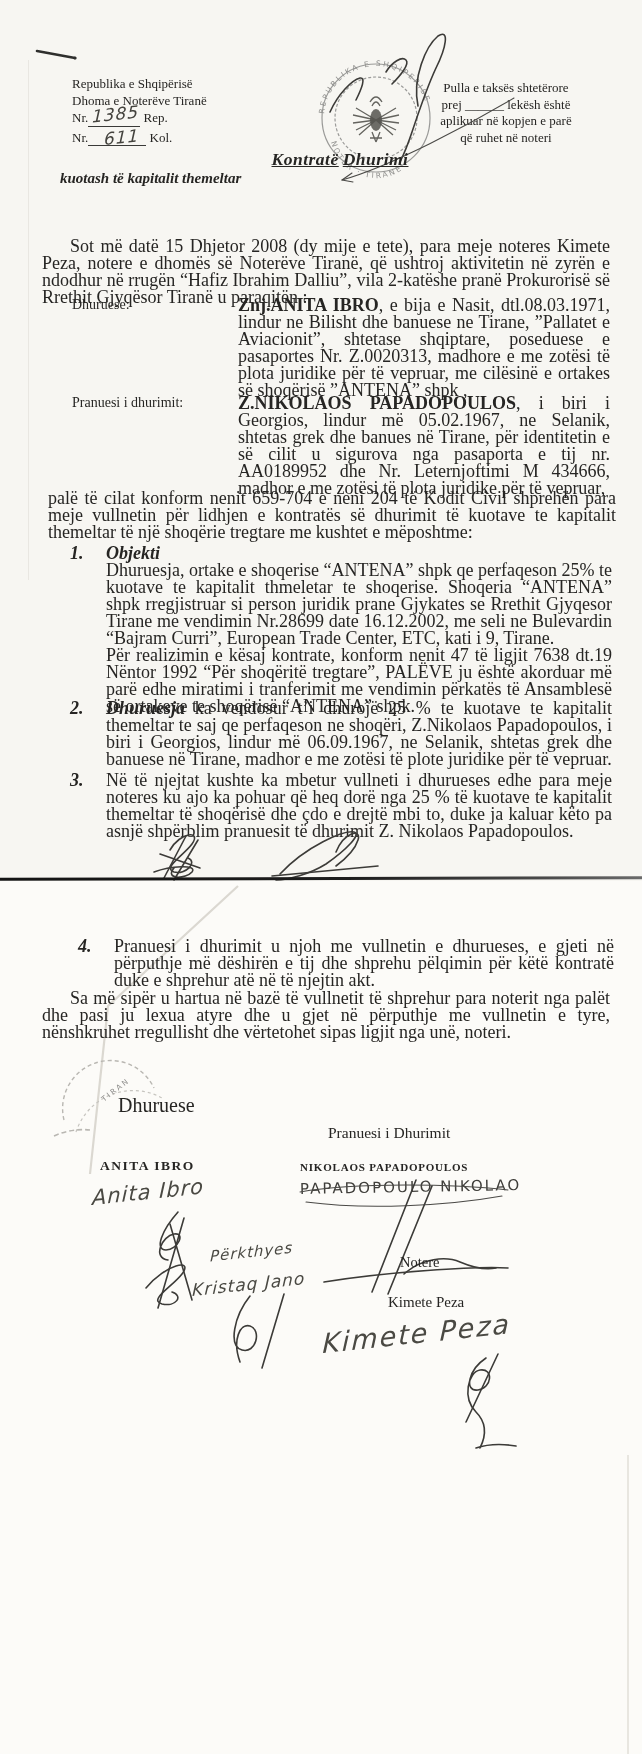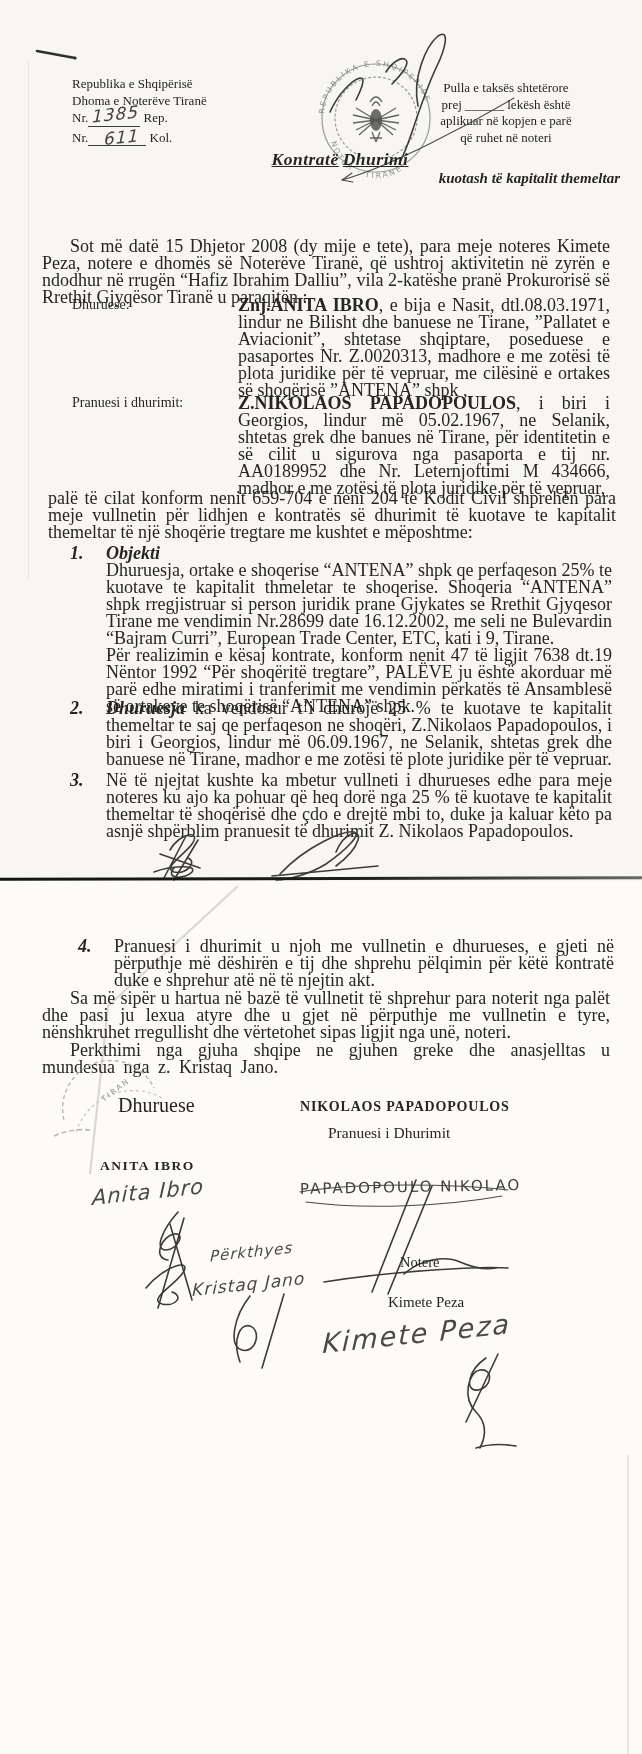--- a/index.html
+++ b/index.html
@@ -96,21 +96,21 @@
     </g>
 
     <path d="M214,70 C170,96 92,138 42,152" class="sig-stroke-thin"></path>
     <path d="M42,152 l10,-7 M42,152 l11,2" class="sig-stroke-thin"></path>
   </svg>
 
   <div class="abs" style="left:60px;top:149px;width:560px;text-align:center">
     <span class="title-line">Kontratë</span>
     <span class="title-line underl">Dhurimi</span>
   </div>
-  <div class="abs subtitle-line" style="left:60px;top:170px;width:560px;text-align:right">kuotash të kapitalit themeltar</div>
+  <div class="abs subtitle-line" style="left:60px;top:170px;width:560px;text-align:left">kuotash të kapitalit themeltar</div>
 
   <div class="abs body-text indent" style="left:42px;top:238px;width:568px">Sot më datë 15 Dhjetor 2008 (dy mije e tete), para meje noteres Kimete Peza, notere e dhomës së Noterëve Tiranë, që ushtroj aktivitetin në zyrën e ndodhur në rrugën “Hafiz Ibrahim Dalliu”, vila 2-katëshe pranë Prokurorisë së Rrethit Gjyqësor Tiranë u paraqitën :</div>
 
   <div class="abs party-label" style="left:72px;top:297px">Dhuruese:</div>
   <div class="abs body-text" style="left:238px;top:297px;width:372px">
     <span class="bold">Znj.ANITA IBRO</span><span>, e bija e Nasit, dtl.08.03.1971, lindur ne Bilisht dhe banuese ne Tirane, ”Pallatet e Aviacionit”,  shtetase shqiptare, poseduese e pasaportes  Nr. Z.0020313, madhore e me zotësi të plota juridike për të vepruar, me cilësinë e ortakes së shoqërisë  ”ANTENA” shpk ,</span>
   </div>
 
   <div class="abs party-label" style="left:72px;top:395px">Pranuesi i dhurimit:</div>
   <div class="abs body-text" style="left:238px;top:395px;width:372px">
@@ -150,34 +150,33 @@
   <div class="abs page-break"></div>
 
   <svg class="abs" style="left:60px;top:884px" width="210" height="300">
     <polyline points="178,2 48,122 30,290" fill="none" stroke="#dbd8d1" stroke-width="2.2"></polyline>
   </svg>
 
   <div class="abs body-text bi" style="left:78px;top:938px">4.</div>
   <div class="abs body-text" style="left:114px;top:938px;width:500px">Pranuesi i dhurimit u njoh me vullnetin e dhurueses, e gjeti në përputhje më dëshirën e tij dhe shprehu pëlqimin për këtë kontratë duke e shprehur atë në të njejtin akt.</div>
 
   <div class="abs body-text indent" style="left:42px;top:990px;width:568px">Sa më sipër u hartua në bazë të vullnetit të shprehur para noterit nga palët dhe pasi ju lexua atyre dhe u gjet në përputhje me vullnetin e tyre, nënshkruhet rregullisht dhe vërtetohet sipas ligjit nga unë, noteri.</div>
-  <div class="abs body-text indent" style="left:42px;top:1042px;width:568px;word-spacing:4px">Perkthimi nga gjuha shqipe ne gjuhen greke dhe anasjelltas u mundesua nga z. Kristaq Jano.</div>
 
   <svg class="abs" style="left:46px;top:1036px" width="120" height="105">
     <path d="M18,84 A 48,48 0 0 1 108,52" fill="none" stroke="#b9b7b2" stroke-width="1.4" stroke-dasharray="4,3"></path>
     <path d="M30,96 A 60,60 0 0 1 116,62" fill="none" stroke="#c6c4bf" stroke-width="1.2" stroke-dasharray="3,3"></path>
     <text x="58" y="66" class="stamp-text" fill="#a5a39e" font-size="9" transform="rotate(-38 58 66)">TIRAN</text>
     <path d="M8,100 q18,-8 36,-6" fill="none" stroke="#b9b7b2" stroke-width="1.6" stroke-dasharray="5,3"></path>
   </svg>
 
   <div class="abs" style="left:118px;top:1094px;font-size:20px">Dhuruese</div>
   <div class="abs" style="left:328px;top:1124px;font-size:15.5px">Pranuesi i Dhurimit</div>
 
   <div class="abs bold" style="left:100px;top:1158px;font-size:13.5px;letter-spacing:1.5px">ANITA IBRO</div>
-  <div class="abs bold" style="left:300px;top:1099px;font-size:14px;letter-spacing:.8px">NIKOLAOS  PAPADOPOULOS</div>
+  <div class="abs bold" style="left:300px;top:1161px;font-size:11px;letter-spacing:.8px">NIKOLAOS  PAPADOPOULOS</div>
 
   <div class="abs hand hand-script" style="left:92px;top:1180px;font-size:21px">Anita Ibro</div>
   <svg class="abs" style="left:118px;top:1204px" width="120" height="110">
     <g class="sig-stroke">
       <path d="M60,8 C44,26 36,46 48,46 C60,46 68,28 56,30 C44,32 34,54 50,56"></path>
       <path d="M28,84 C48,60 76,54 64,70 C54,83 30,96 44,100 C58,103 66,92 54,88"></path>
       <path d="M66,14 L40,104 M52,20 L74,96"></path>
     </g>
   </svg>
 

